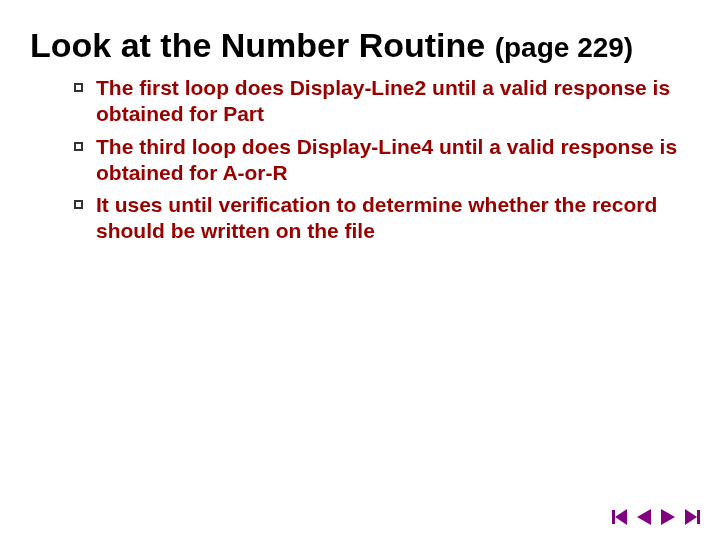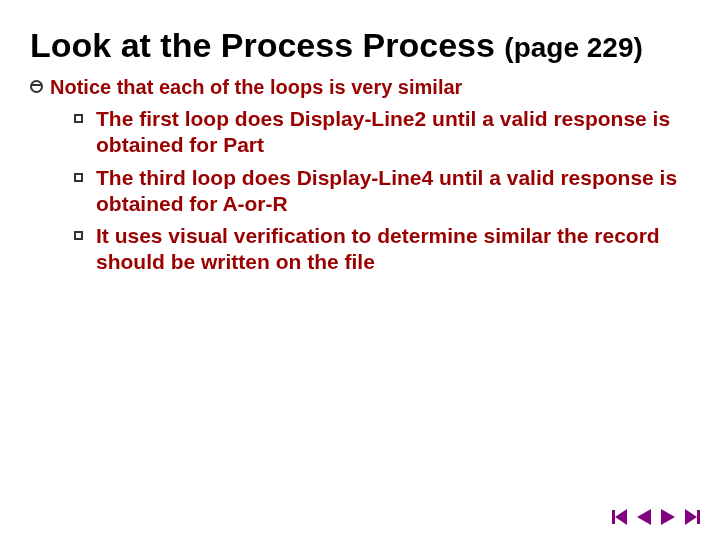--- a/index.html
+++ b/index.html
@@ -149,28 +149,27 @@
   }
   .arrow-prev { border-right: 14px solid #800080; }
   .arrow-next { border-left: 14px solid #800080; }
 </style>
 </head>
 <body>
 
 <div class="slide">
 
   <h1 class="title">
-    <span>Look at the Process Process </span><span class="sub">(page 229)</span>
+    <span>Look at the Number Routine </span><span class="sub">(page 229)</span>
   </h1>
 
   <div class="content">
-    <div class="l1">Notice that each of the loops is very similar</div>
     <div class="l2">The first loop does Display-Line2 until a valid response is obtained for Part</div>
     <div class="l2">The third loop does Display-Line4 until a valid response is obtained for A-or-R</div>
-    <div class="l2">It uses visual verification to determine similar the record should be written on the file</div>
+    <div class="l2">It uses until verification to determine whether the record should be written on the file</div>
   </div>
 
   <div class="nav">
     <div class="nav-btn">
       <div class="arrow-first"></div>
     </div>
     <div class="nav-btn">
       <div class="arrow-prev"></div>
     </div>
     <div class="nav-btn">

